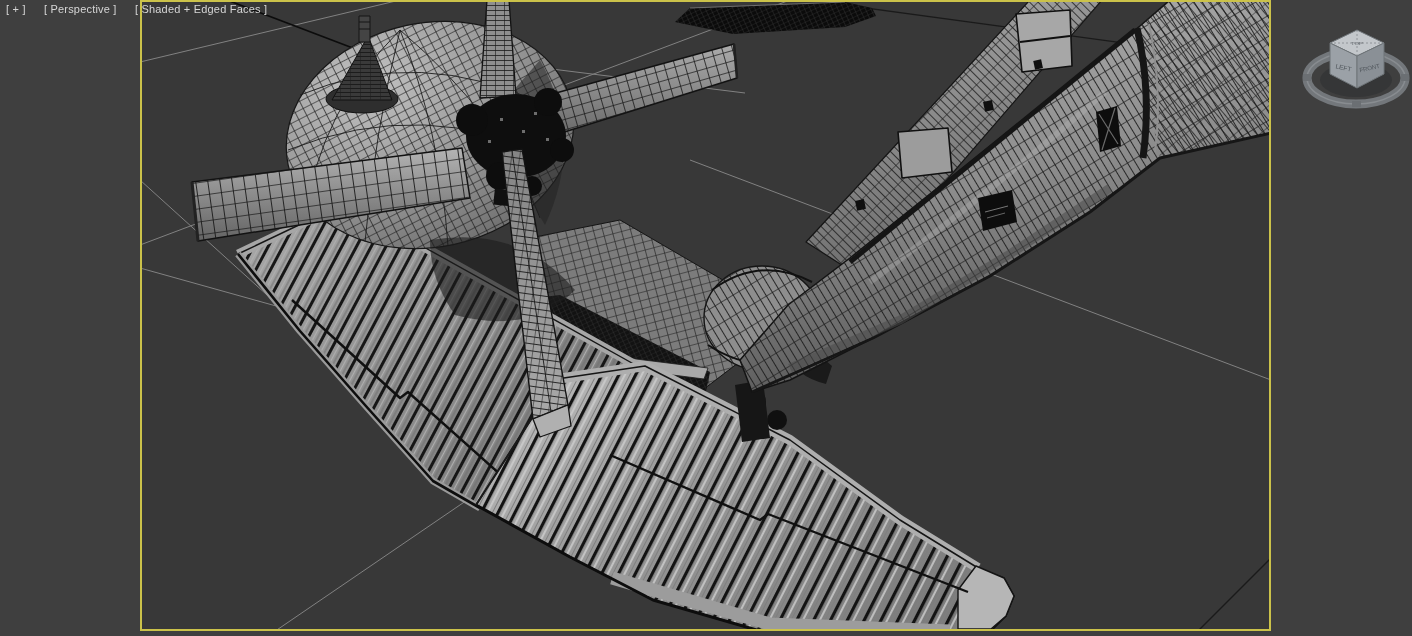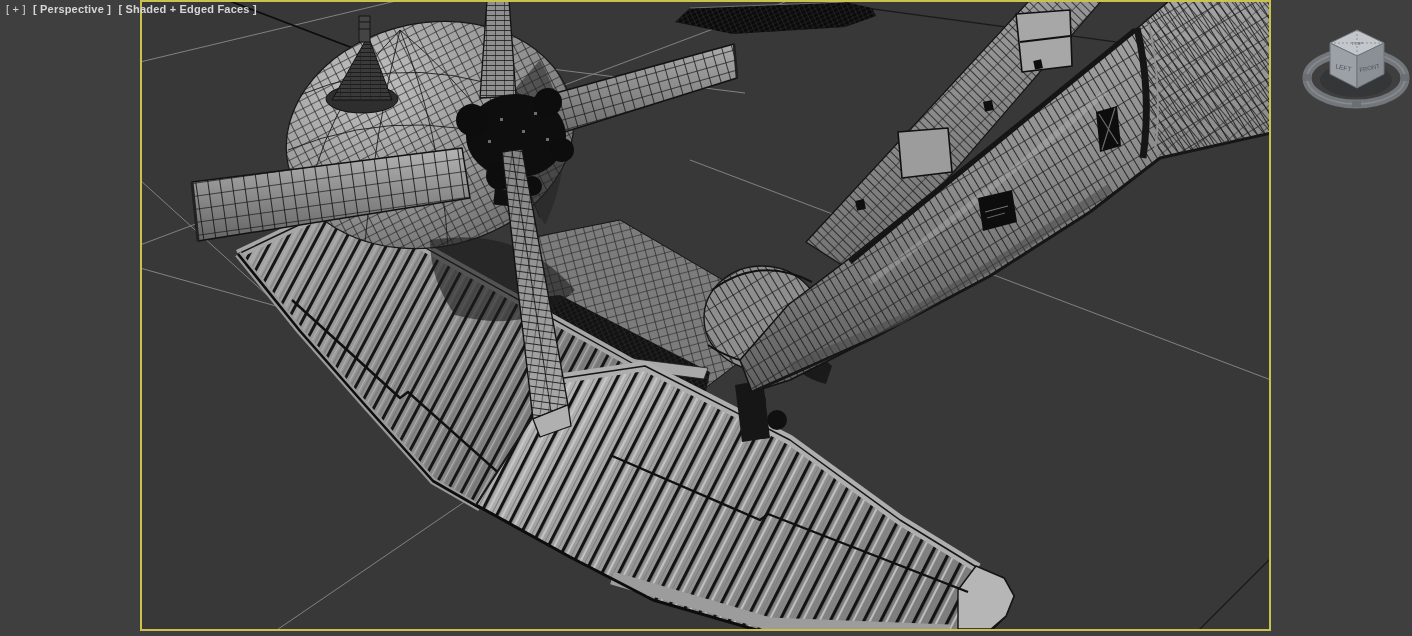--- a/index.html
+++ b/index.html
@@ -2,21 +2,21 @@
 <html style="--accent: #cbc24a; --ui-bg: #3f3f3f; --label-color: #d6d6d6;"><head>
 <meta charset="utf-8">
 <style>
   html,body{margin:0;padding:0;background:#2b2b2b;}
   .stage{position:relative;width:1412px;height:636px;background:var(--ui-bg,#3f3f3f);overflow:hidden;
          font-family:"Liberation Sans",sans-serif;}
   .stage svg{position:absolute;left:0;top:0;}
   .vp-label{position:absolute;left:6px;top:3px;z-index:5;font-size:11px;letter-spacing:.2px;
             color:var(--label-color,#d6d6d6);white-space:nowrap;user-select:none;}
   .vp-label span{cursor:pointer;}
-  .vp-label span + span{margin-left:4px;font-weight:bold;}
+  .vp-label span + span{margin-left:15px;}
 </style>
 </head>
 <body>
 
 <div class="stage">
 
 <svg width="1412" height="636" viewBox="0 0 1412 636">
   <defs>
     <clipPath id="vpclip">
           <rect x="141" y="1" width="1129" height="629"></rect>

